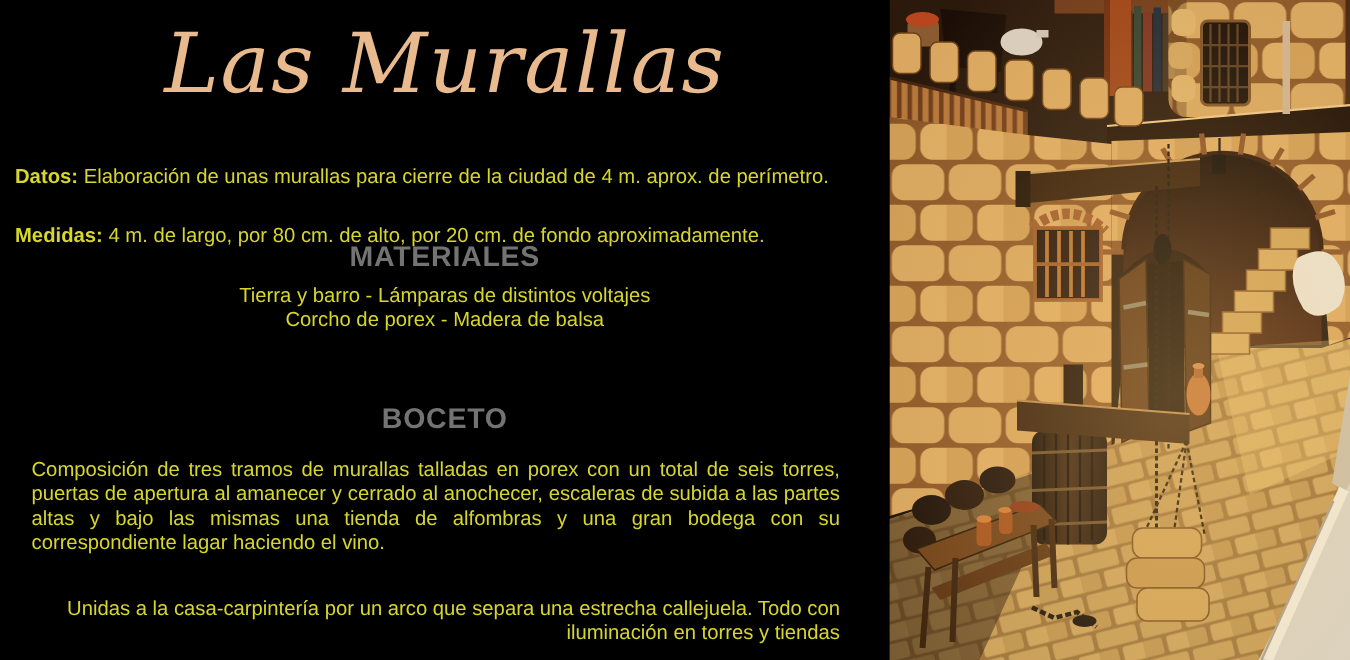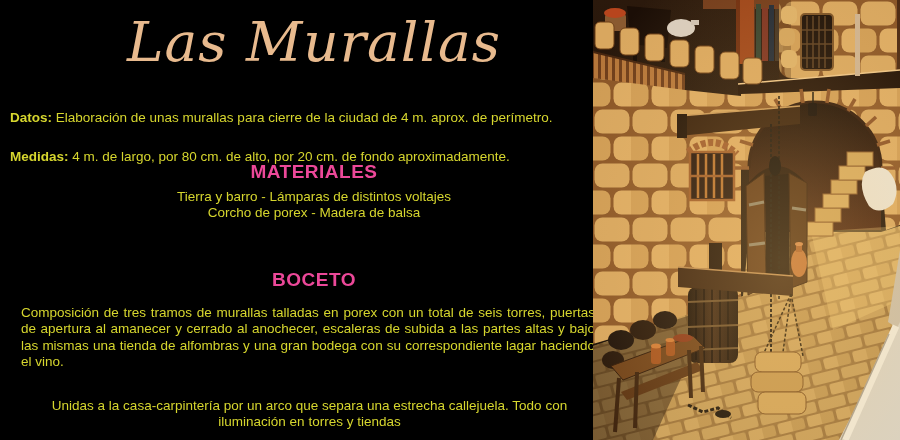--- a/index.html
+++ b/index.html
@@ -1,34 +1,34 @@
 <!DOCTYPE html>
 <html><head>
 <meta charset="utf-8">
 <style>
   html,body{margin:0;padding:0;background:#000;}
   .page{position:relative;width:900px;height:440px;background:#000;overflow:hidden;
         font-family:"Liberation Sans", sans-serif;}
-  .content{position:absolute;left:0;top:0;width:593px;height:440px;padding-left:35px;}
+  .content{position:absolute;left:0;top:0;width:593px;height:440px;}
   .title{position:absolute;top:-2px;left:0;right:0;text-align:center;
          font-family:"DejaVu Serif", serif;font-style:italic;font-weight:normal;
          font-size:55px;line-height:88px;letter-spacing:1px;color:#e8ba8e;margin:0;}
   .bodyline{position:absolute;font-size:13.5px;line-height:16px;color:#d6d62e;margin-top:20px;}
   .datos{top:90px;left:10px;right:6px;}
   .medidas{top:129px;left:10px;right:6px;}
   .lbl{font-weight:bold;}
   .sechead{position:absolute;left:0;right:0;text-align:center;margin:0;
-           font-size:19px;font-weight:bold;color:#ec4899;letter-spacing:0.5px;}
+           font-size:19px;font-weight:bold;color:#737373;letter-spacing:0.5px;}
   .h-mat{top:161px;}
   .h-boc{top:269px;}
   .matlist{position:absolute;top:189px;left:0;right:0;text-align:center;
            font-size:13.5px;line-height:16px;color:#d6d62e;}
   .para{position:absolute;font-size:13.5px;line-height:16.6px;color:#d6d62e;}
   .para1{top:291px;left:21px;right:33px;text-align:justify;}
-  .para2{top:384px;left:24px;right:33px;text-align:center;}
+  .para2{top:384px;left:24px;right:33px;text-align:right;}
   .photo{position:absolute;left:593px;top:0;width:307px;height:440px;}
   .photo svg{display:block;}
 </style>
 </head>
 <body>
 
 <div class="page">
 
   <div class="content">
 

